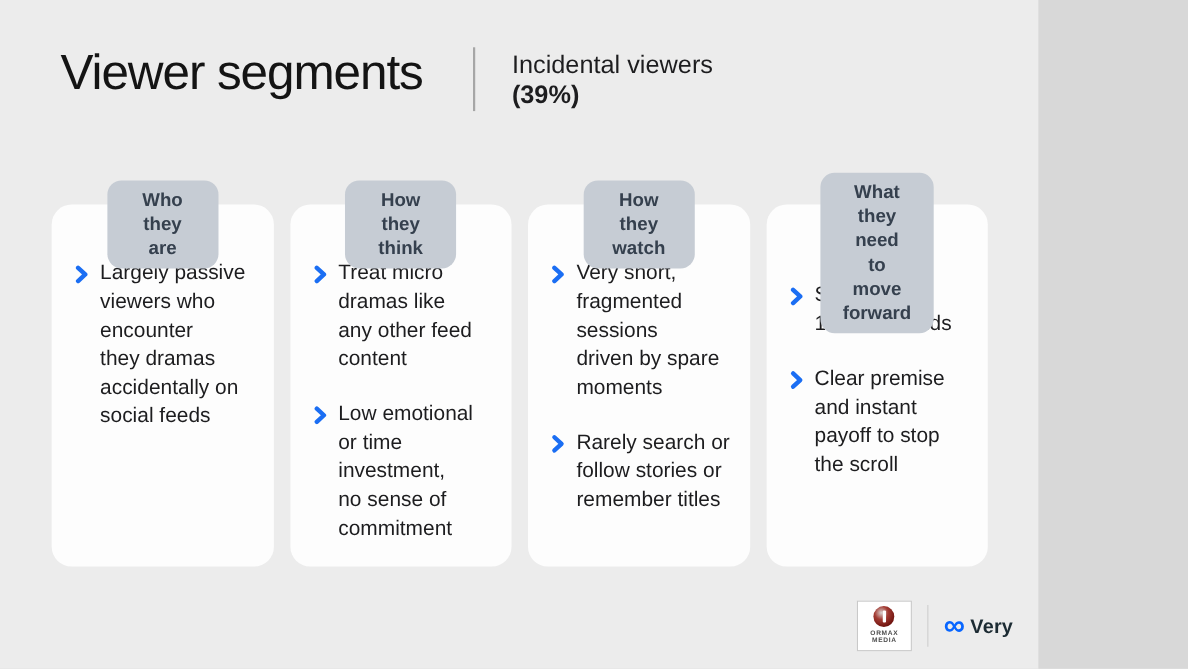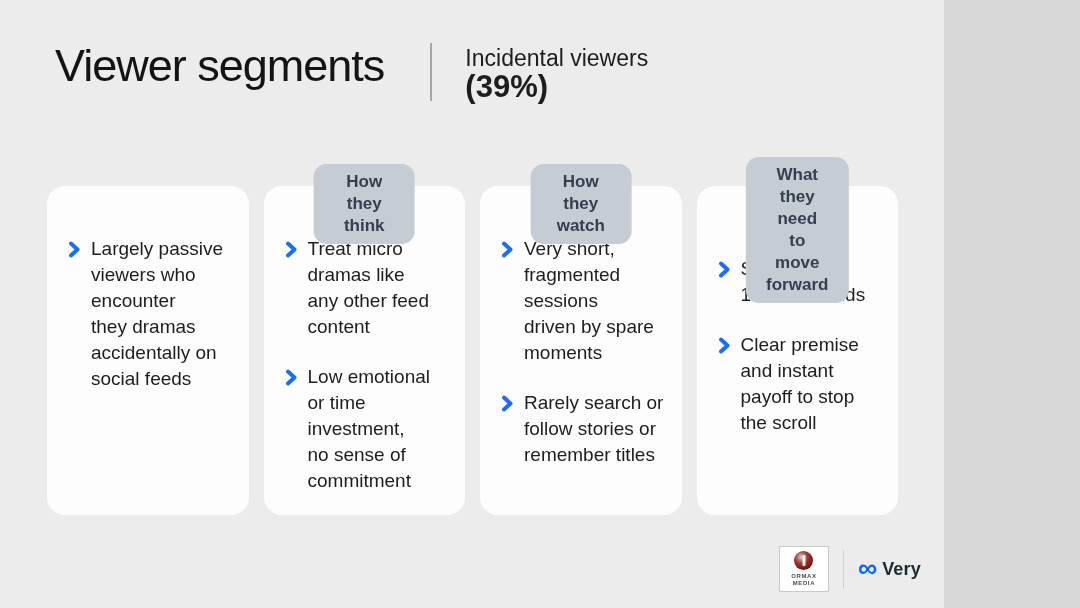--- a/index.html
+++ b/index.html
@@ -25,21 +25,21 @@
   .header-divider {
     width:2px; height:58px;
     background:#a6a6a6;
     margin:3px 33px 0 46px;
   }
   .segment-block { padding-top:4px; }
   .segment-name {
     font-size:23px; line-height:28px; color:#1d1d1f; font-weight:400;
   }
   .segment-share {
-    font-size:31px; line-height:29px; color:#1d1d1f; font-weight:700;
+    font-size:23px; line-height:29px; color:#1d1d1f; font-weight:700;
   }
 
   
   .cards-row {
     position:absolute; left:47px; right:46px; top:157px;
     display:flex; gap:15px;
   }
   .column { flex:1 1 0; position:relative; }
   .badge {
     position:absolute; top:7px; left:50%;
@@ -116,20 +116,21 @@
     <div class="header-divider"></div>
     <div class="segment-block">
       <div class="segment-name">Incidental viewers</div>
       <div class="segment-share">(39%)</div>
     </div>
   </div>
 
   <div class="cards-row">
 
     <div class="column">
+      <div class="badge">Who they are</div>
       <div class="card">
         <div class="bullet">
           <span class="chevron-wrap">
             <svg width="13" height="17" viewBox="0 0 13 17">
                 <path d="M3 2.5 L9.5 8.5 L3 14.5" fill="none" stroke="#1b6ef3" stroke-width="4" stroke-linecap="round" stroke-linejoin="round"></path>
               </svg>
           </span>
           <span class="bullet-text">Largely passive
 viewers who
 encounter

